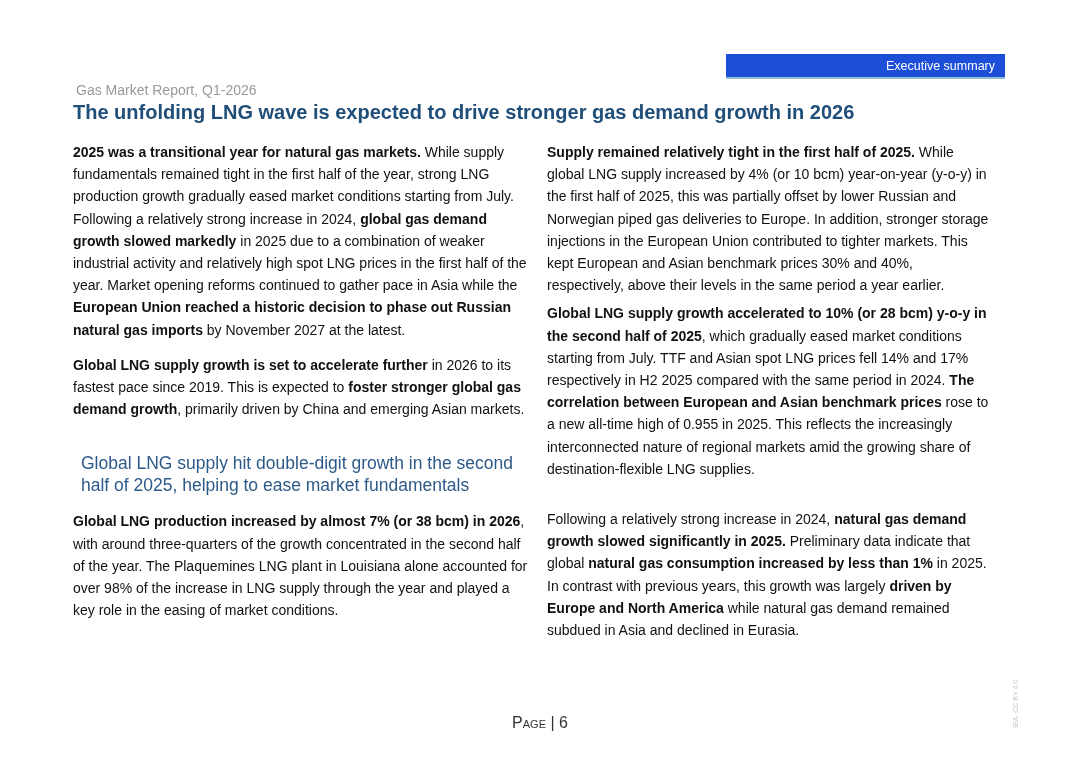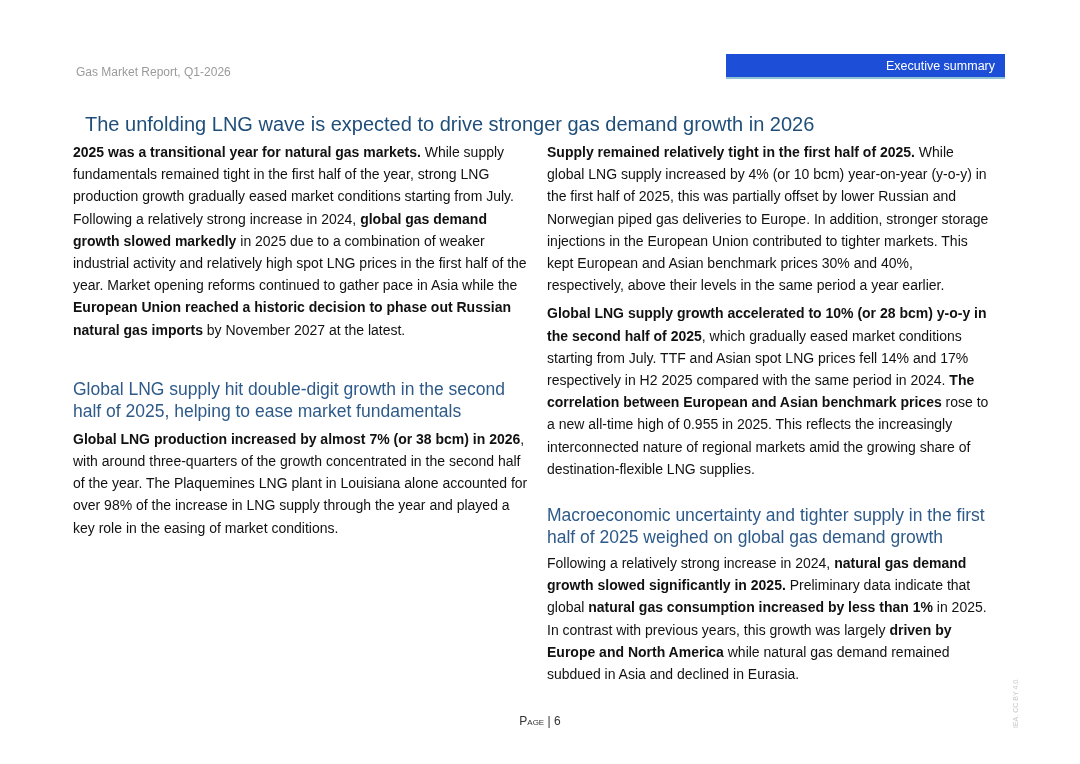--- a/index.html
+++ b/index.html
@@ -1,72 +1,72 @@
 <!DOCTYPE html>
 <html><head>
 <meta charset="utf-8">
 <style>
   html, body { margin: 0; padding: 0; }
   body {
     width: 1080px; height: 764px; background: #ffffff; position: relative; overflow: hidden;
     font-family: "Liberation Sans", sans-serif; color: #111111;
   }
   .header-left {
-    position: absolute; left: 76px; top: 65px; font-size: 12px; color: #9a9a9a;
+    position: absolute; left: 76px; top: 82px; font-size: 14px; color: #9a9a9a;
   }
   .section-tab {
     position: absolute; left: 726px; top: 54px; width: 279px; height: 25px;
     background: #1d4ed8; border-bottom: 2px solid #8fc3d3; box-sizing: border-box;
     color: #ffffff; font-size: 12.5px; text-align: right; padding: 5px 10px 0 0;
   }
   .page-title {
-    position: absolute; left: 73px; top: 101px; margin: 12px;
-    font-size: 20px; font-weight: normal; color: #1f4e79; white-space: nowrap;
+    position: absolute; left: 73px; top: 101px; margin: 0;
+    font-size: 20px; font-weight: bold; color: #1f4e79; white-space: nowrap;
   }
   .col { position: absolute; width: 455px; }
   .col-left { left: 73px; top: 141px; }
   .col-right { left: 547px; top: 141px; width: 445px; }
   p.para { margin: 0; font-size: 14px; line-height: 22.2px; }
   p.para b { font-weight: bold; margin-top: 16px; }
   .gap { height: 13px; }
   h2.sub {
-    margin: 0; font-weight: normal; color: #2e5a8a; font-size: 17.5px; line-height: 22px;
+    margin: 8px; font-weight: normal; color: #2e5a8a; font-size: 17.5px; line-height: 22px;
   }
   .footer {
     position: absolute; left: 0; width: 1080px; top: 714px; text-align: center;
-    font-size: 12px; color: #333;
+    font-size: 16px; color: #333;
   }
   .footer .sc { font-variant: small-caps; }
   .license {
     position: absolute; left: 1012px; top: 728px; transform-origin: left top; transform: rotate(-90deg);
     font-size: 7px; color: #c8c8c8; white-space: nowrap;
   }
 </style>
 </head>
 <body>
 
 <div class="header-left">Gas Market Report, Q1-2026</div>
 <div class="section-tab">Executive summary</div>
 
 <h1 class="page-title">The unfolding LNG wave is expected to drive stronger gas demand growth in 2026</h1>
 
 <div class="col col-left">
   <p class="para"><b>2025 was a transitional year for natural gas markets.</b><span> While supply fundamentals remained tight in the first half of the year, strong LNG production growth gradually eased market conditions starting from July. Following a relatively strong increase in 2024, </span><b>global gas demand growth slowed markedly</b><span> in 2025 due to a combination of weaker industrial activity and relatively high spot LNG prices in the first half of the year. Market opening reforms continued to gather pace in Asia while the </span><b>European Union reached a historic decision to phase out Russian natural gas imports</b><span> by November 2027 at the latest.</span></p>
   <div class="gap"></div>
+  <p class="para"><b>Global LNG supply growth is set to accelerate further</b><span> in 2026 to its fastest pace since 2019. This is expected to </span><b>foster stronger global gas demand growth</b><span>, primarily driven by China and emerging Asian markets.</span></p>
   <div style="height:24px"></div>
   <h2 class="sub">Global LNG supply hit double-digit growth in the second half of 2025, helping to ease market fundamentals</h2>
   <div style="height:6px"></div>
   <p class="para"><b>Global LNG production increased by almost 7% (or 38 bcm) in 2026</b><span>, with around three-quarters of the growth concentrated in the second half of the year. The Plaquemines LNG plant in Louisiana alone accounted for over 98% of the increase in LNG supply through the year and played a key role in the easing of market conditions.</span></p>
 </div>
 
 <div class="col col-right">
   <p class="para"><b>Supply remained relatively tight in the first half of 2025.</b><span> While global LNG supply increased by 4% (or 10 bcm) year-on-year (y-o-y) in the first half of 2025, this was partially offset by lower Russian and Norwegian piped gas deliveries to Europe. In addition, stronger storage injections in the European Union contributed to tighter markets. This kept European and Asian benchmark prices 30% and 40%, respectively, above their levels in the same period a year earlier.</span></p>
   <div style="height:6px"></div>
   <p class="para"><b>Global LNG supply growth accelerated to 10% (or 28 bcm) y-o-y in the second half of 2025</b><span>, which gradually eased market conditions starting from July. TTF and Asian spot LNG prices fell 14% and 17% respectively in H2 2025 compared with the same period in 2024. </span><b>The correlation between European and Asian benchmark prices</b><span> rose to a new all-time high of 0.955 in 2025. This reflects the increasingly interconnected nature of regional markets amid the growing share of destination-flexible LNG supplies.</span></p>
   <div style="height:24px"></div>
-  <h2 class="sub">Macroeconomic uncertainty and tighter supply in the first half of 2025 weighed on global gas demand growth</h2>
   <div style="height:4px"></div>
   <p class="para"><span>Following a relatively strong increase in 2024, </span><b>natural gas demand growth slowed significantly in 2025.</b><span> Preliminary data indicate that global </span><b>natural gas consumption increased by less than 1%</b><span> in 2025. In contrast with previous years, this growth was largely </span><b>driven by Europe and North America</b><span> while natural gas demand remained subdued in Asia and declined in Eurasia.</span></p>
 </div>
 
 <div class="footer"><span class="sc">Page</span><span> | </span><span>6</span></div>
 
 <div class="license">IEA. CC BY 4.0.</div>
 
 </body></html>

